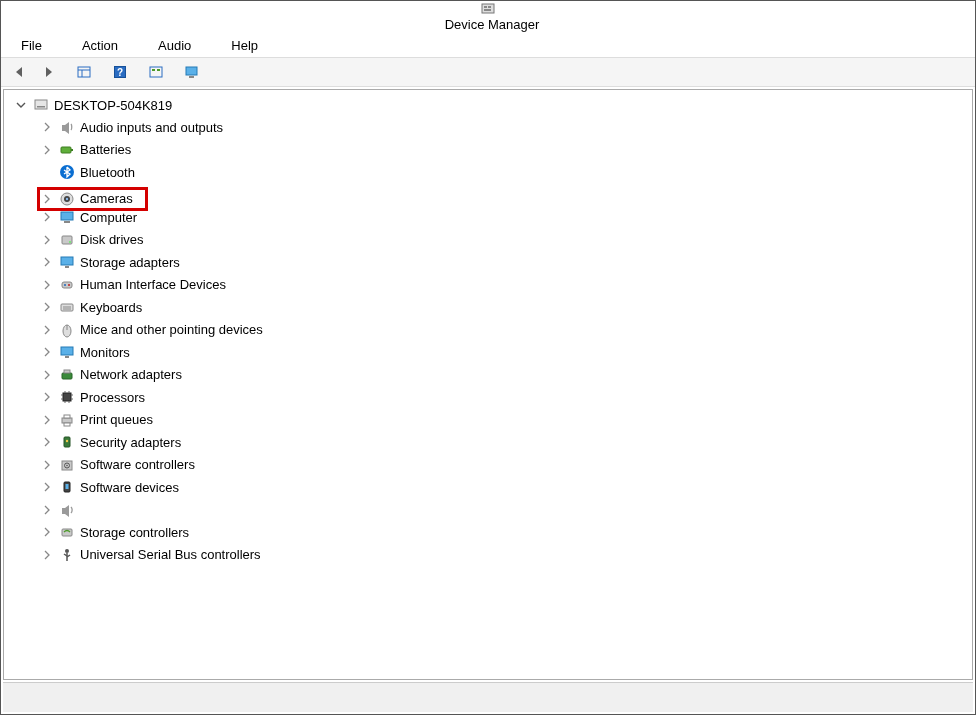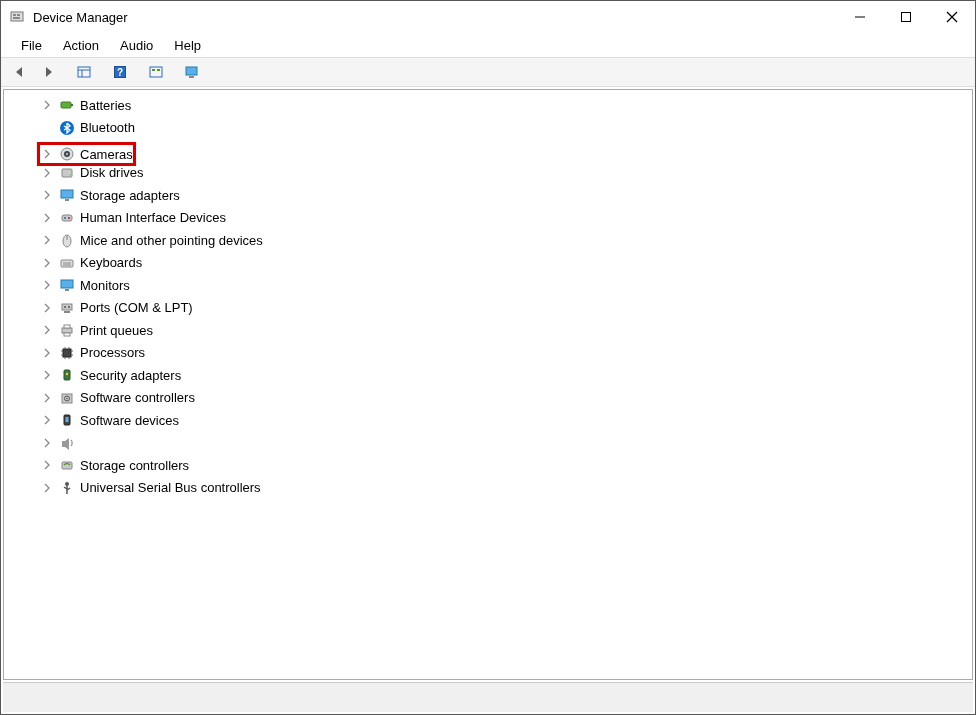--- a/index.html
+++ b/index.html
@@ -13,38 +13,39 @@
   display: flex;
   flex-direction: column;
   overflow: hidden;
 }
 .titlebar {
   height: 32px;
   display: flex;
   align-items: center;
   padding-left: 8px;
   background: #fff;
+  flex-direction: column;
 }
 .titlebar-icon {
   width: 16px; height: 16px;
   margin-right: 8px;
 }
 .titlebar-title { font-size: 13px; flex: 0 0 auto; }
 .titlebar-spacer { flex: 1; }
 .titlebar-btn {
   width: 46px; height: 32px;
   display: flex; align-items: center; justify-content: center;
   font-size: 14px;
 }
 .menubar {
   height: 24px;
   display: flex;
   align-items: center;
   padding-left: 10px;
-  gap: 1px;
+  gap: 20px;
   background: #fff;
 }
 .menu-item {
   padding: 2px 10px;
   font-size: 13px;
 }
 .toolbar {
   height: 30px;
   display: flex;
   align-items: center;
@@ -89,20 +90,21 @@
   padding-left: 4px;
 }
 .tree-icon {
   width: 18px; height: 18px;
   margin: 0 4px;
   display: inline-flex; align-items: center; justify-content: center;
 }
 .tree-label { font-size: 13px; }
 .highlight-box {
   border: 3px solid #d40000;
+  padding-right: 12px;
   margin-left: -3px;
   display: inline-flex;
   align-items: center;
   margin-top: 8px;
 }
 .statusbar {
   height: 30px;
   border-top: 1px solid #ccc;
   background: #f0f0f0;
   margin: 0 2px 2px 2px;
@@ -186,21 +188,48 @@
     <svg width="16" height="16">
         <rect x="2" y="3" width="11" height="8" fill="#5ab0e8" stroke="#257ab5"></rect>
         <rect x="5" y="12" width="5" height="2" fill="#888"></rect>
       </svg>
   </div>
 </div>
 
 <div class="content">
   <div class="tree">
     <div class="tree-root">
+      <div class="tree-root-row">
+        <span class="tree-chevron">
+          <svg width="10" height="10">
+              <path d="M1 3 L5 7 L9 3" fill="none" stroke="#555" stroke-width="1.4"></path>
+            </svg>
+        </span>
+        <span class="tree-icon">
+          <svg width="16" height="16">
+              <rect x="2" y="3" width="12" height="9" fill="#e6e6e6" stroke="#888"></rect>
+              <rect x="4" y="9" width="8" height="1.5" fill="#888"></rect>
+            </svg>
+        </span>
+        <span class="tree-label">DESKTOP-504K819</span>
+      </div>
       <div class="tree-children" id="tree-children">
+          <div class="tree-row">
+            <span class="tree-chevron">
+              <svg width="10" height="10">
+                <path d="M3 1 L7 5 L3 9" fill="none" stroke="#888" stroke-width="1.3"></path>
+              </svg>
+            </span>
+            <span class="tree-icon">
+              <svg width="16" height="16">
+                <use href="#ic-audio"></use>
+              </svg>
+            </span>
+            <span class="tree-label">Audio inputs and outputs</span>
+          </div>
           <div class="tree-row">
             <span class="tree-chevron">
               <svg width="10" height="10">
                 <path d="M3 1 L7 5 L3 9" fill="none" stroke="#888" stroke-width="1.3"></path>
               </svg>
             </span>
             <span class="tree-icon">
               <svg width="16" height="16">
                 <use href="#ic-battery"></use>
               </svg>
@@ -232,20 +261,33 @@
             </span>
           </div>
           <div class="tree-row">
             <span class="tree-chevron">
               <svg width="10" height="10">
                 <path d="M3 1 L7 5 L3 9" fill="none" stroke="#888" stroke-width="1.3"></path>
               </svg>
             </span>
             <span class="tree-icon">
               <svg width="16" height="16">
+                <use href="#ic-computer"></use>
+              </svg>
+            </span>
+            <span class="tree-label">Computer</span>
+          </div>
+          <div class="tree-row">
+            <span class="tree-chevron">
+              <svg width="10" height="10">
+                <path d="M3 1 L7 5 L3 9" fill="none" stroke="#888" stroke-width="1.3"></path>
+              </svg>
+            </span>
+            <span class="tree-icon">
+              <svg width="16" height="16">
                 <use href="#ic-disk"></use>
               </svg>
             </span>
             <span class="tree-label">Disk drives</span>
           </div>
           <div class="tree-row">
             <span class="tree-chevron">
               <svg width="10" height="10">
                 <path d="M3 1 L7 5 L3 9" fill="none" stroke="#888" stroke-width="1.3"></path>
               </svg>
@@ -271,89 +313,89 @@
             <span class="tree-label">Human Interface Devices</span>
           </div>
           <div class="tree-row">
             <span class="tree-chevron">
               <svg width="10" height="10">
                 <path d="M3 1 L7 5 L3 9" fill="none" stroke="#888" stroke-width="1.3"></path>
               </svg>
             </span>
             <span class="tree-icon">
               <svg width="16" height="16">
+                <use href="#ic-keyboard"></use>
+              </svg>
+            </span>
+            <span class="tree-label">Keyboards</span>
+          </div>
+          <div class="tree-row">
+            <span class="tree-chevron">
+              <svg width="10" height="10">
+                <path d="M3 1 L7 5 L3 9" fill="none" stroke="#888" stroke-width="1.3"></path>
+              </svg>
+            </span>
+            <span class="tree-icon">
+              <svg width="16" height="16">
                 <use href="#ic-mouse"></use>
               </svg>
             </span>
             <span class="tree-label">Mice and other pointing devices</span>
           </div>
           <div class="tree-row">
             <span class="tree-chevron">
               <svg width="10" height="10">
                 <path d="M3 1 L7 5 L3 9" fill="none" stroke="#888" stroke-width="1.3"></path>
               </svg>
             </span>
             <span class="tree-icon">
               <svg width="16" height="16">
-                <use href="#ic-keyboard"></use>
-              </svg>
-            </span>
-            <span class="tree-label">Keyboards</span>
-          </div>
-          <div class="tree-row">
-            <span class="tree-chevron">
-              <svg width="10" height="10">
-                <path d="M3 1 L7 5 L3 9" fill="none" stroke="#888" stroke-width="1.3"></path>
-              </svg>
-            </span>
-            <span class="tree-icon">
-              <svg width="16" height="16">
                 <use href="#ic-monitor"></use>
               </svg>
             </span>
             <span class="tree-label">Monitors</span>
           </div>
           <div class="tree-row">
             <span class="tree-chevron">
               <svg width="10" height="10">
                 <path d="M3 1 L7 5 L3 9" fill="none" stroke="#888" stroke-width="1.3"></path>
               </svg>
             </span>
             <span class="tree-icon">
               <svg width="16" height="16">
-                <use href="#ic-ports"></use>
-              </svg>
-            </span>
-            <span class="tree-label">Ports (COM &amp; LPT)</span>
+                <use href="#ic-network"></use>
+              </svg>
+            </span>
+            <span class="tree-label">Network adapters</span>
+          </div>
+          <div class="tree-row">
+            <span class="tree-chevron">
+              <svg width="10" height="10">
+                <path d="M3 1 L7 5 L3 9" fill="none" stroke="#888" stroke-width="1.3"></path>
+              </svg>
+            </span>
+            <span class="tree-icon">
+              <svg width="16" height="16">
+                <use href="#ic-processor"></use>
+              </svg>
+            </span>
+            <span class="tree-label">Processors</span>
           </div>
           <div class="tree-row">
             <span class="tree-chevron">
               <svg width="10" height="10">
                 <path d="M3 1 L7 5 L3 9" fill="none" stroke="#888" stroke-width="1.3"></path>
               </svg>
             </span>
             <span class="tree-icon">
               <svg width="16" height="16">
                 <use href="#ic-printer"></use>
               </svg>
             </span>
             <span class="tree-label">Print queues</span>
-          </div>
-          <div class="tree-row">
-            <span class="tree-chevron">
-              <svg width="10" height="10">
-                <path d="M3 1 L7 5 L3 9" fill="none" stroke="#888" stroke-width="1.3"></path>
-              </svg>
-            </span>
-            <span class="tree-icon">
-              <svg width="16" height="16">
-                <use href="#ic-processor"></use>
-              </svg>
-            </span>
-            <span class="tree-label">Processors</span>
           </div>
           <div class="tree-row">
             <span class="tree-chevron">
               <svg width="10" height="10">
                 <path d="M3 1 L7 5 L3 9" fill="none" stroke="#888" stroke-width="1.3"></path>
               </svg>
             </span>
             <span class="tree-icon">
               <svg width="16" height="16">
                 <use href="#ic-security"></use>

